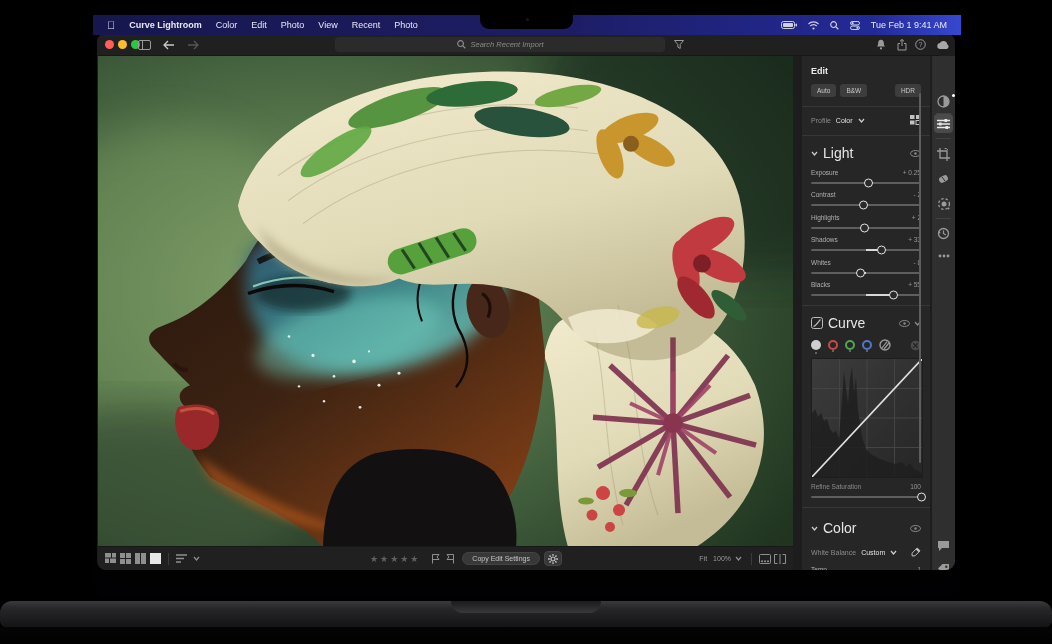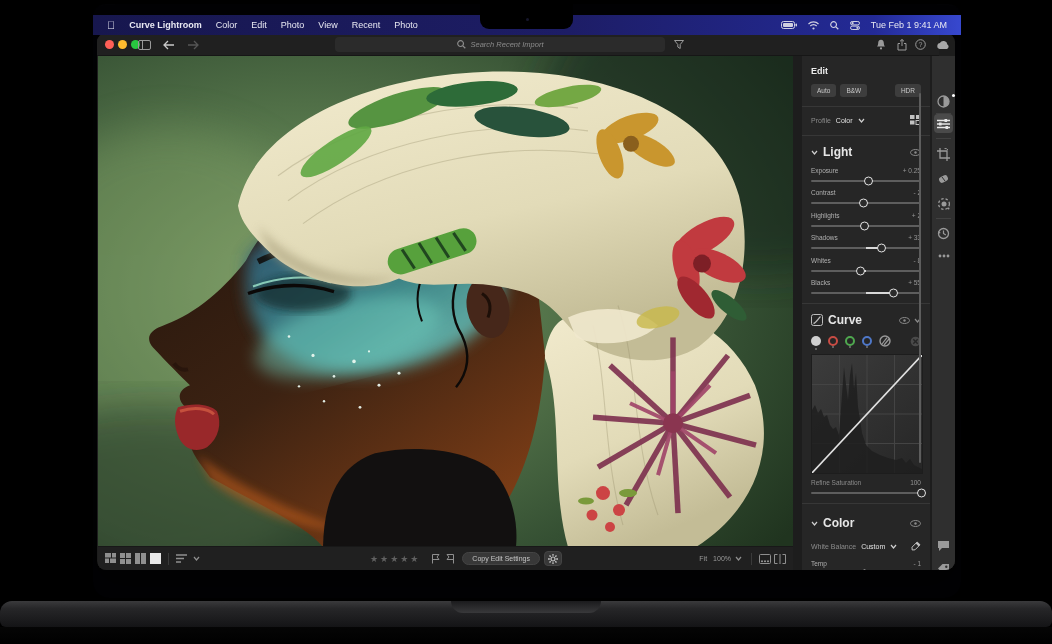--- a/index.html
+++ b/index.html
@@ -50,21 +50,21 @@
               padding:0 9px;box-sizing:border-box;overflow:hidden;color:#b5b5b5;}
   .scrollbar{position:absolute;left:822px;top:60px;width:2px;height:370px;background:#5d5d5d;border-radius:1px;z-index:5;}
   .p-title{font-size:9px;font-weight:bold;color:#ececec;margin-top:10px;}
   .btn-row{display:flex;gap:4px;margin-top:8px;align-items:center;}
   .pbtn{background:#3d3d3d;color:#c9c9c9;font-size:6.5px;padding:3px 6px;border-radius:3px;}
   .pbtn.hdr{margin-left:auto;}
   .divider{height:1px;background:#373737;margin:9px -9px 0;}
   .profile-row{display:flex;align-items:center;margin-top:8px;font-size:7px;gap:5px;}
   .p-dim{color:#8b8b8b;} .p-val{color:#e2e2e2;}
   .sec-head{display:flex;align-items:center;margin-top:9px;gap:5px;}
-  .sec-label{font-size:12px;font-weight:bold;color:#e6e6e6;}
+  .sec-label{font-size:14px;font-weight:normal;color:#e6e6e6;}
   .sec-right{margin-left:auto;display:flex;align-items:center;gap:4px;}
   .srow{margin-top:7.5px;}
   .srow .lv{display:flex;justify-content:space-between;font-size:6.5px;color:#b0b0b0;}
   .srow .lv .val{color:#969696;}
   .track{position:relative;height:2px;background:#5e5e5e;border-radius:1px;margin-top:6px;}
   .track.grad-temp{background:linear-gradient(90deg,#41608f,#5e6e52 55%,#8f8f3f);height:3px;}
   .active-seg{position:absolute;top:0;height:100%;background:#d8d8d8;}
   .knob{position:absolute;top:50%;transform:translateY(-50%);width:9px;height:9px;box-sizing:border-box;
         border:1.5px solid #e4e4e4;border-radius:50%;background:#2a2a2a;}
   .chan-row{display:flex;align-items:center;gap:7px;margin-top:8px;}

